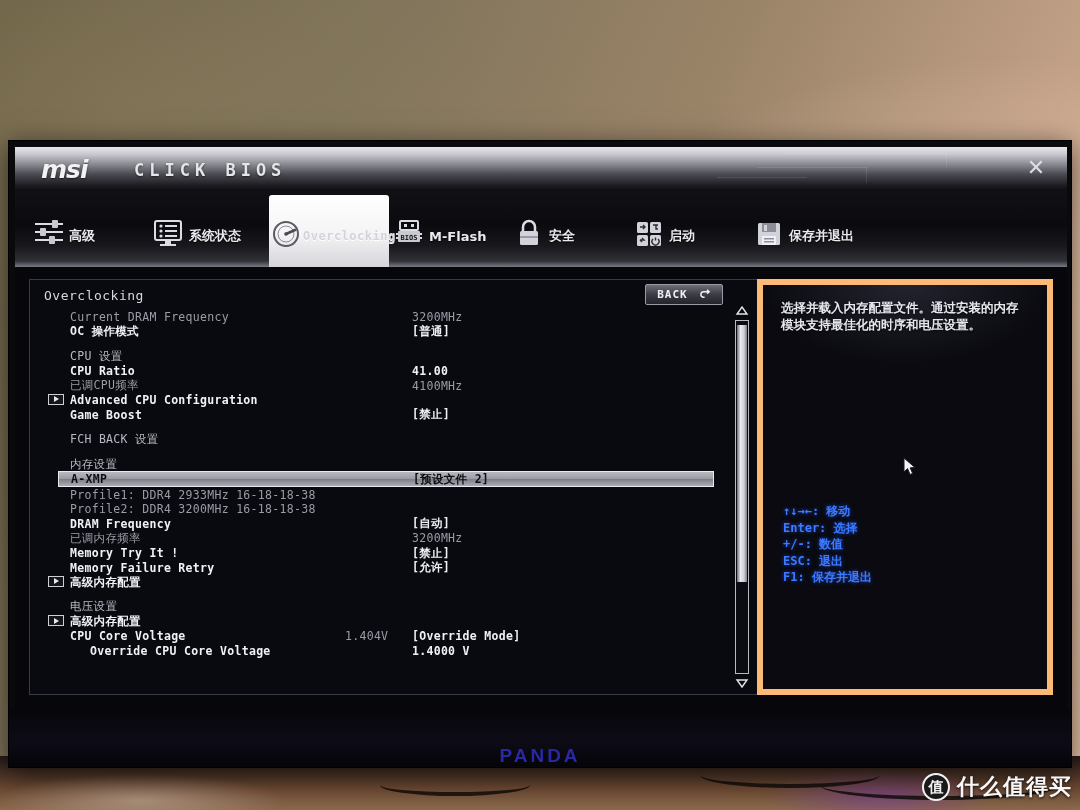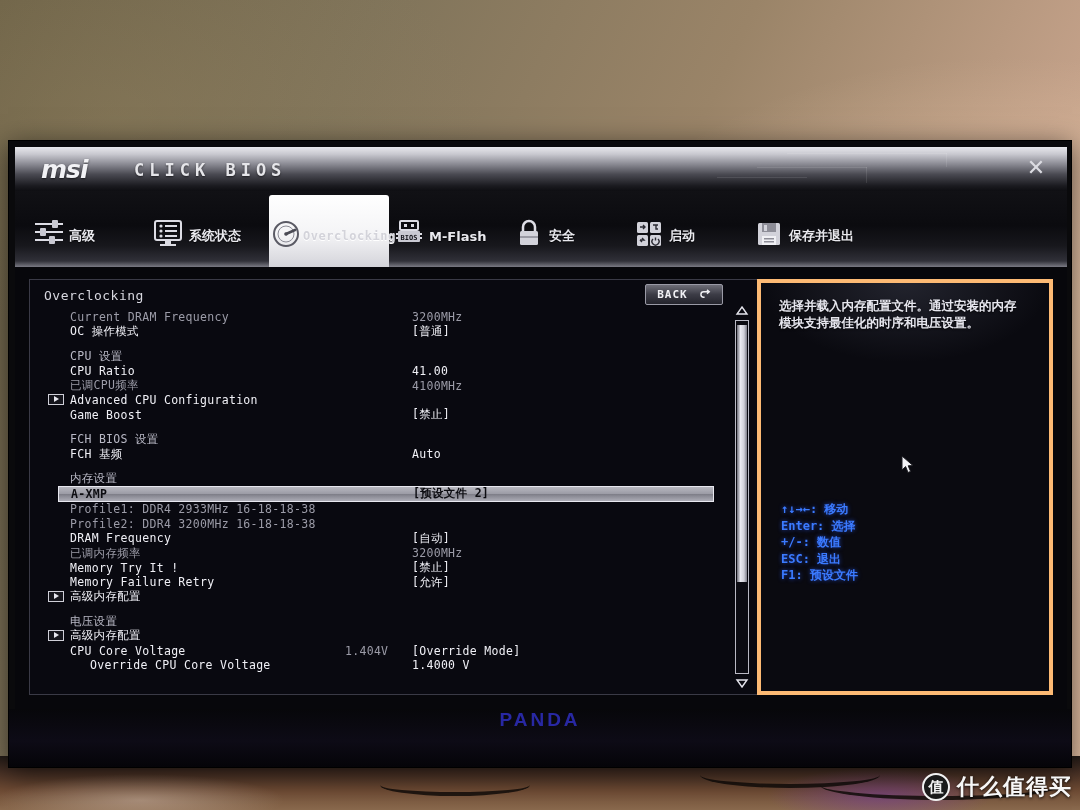--- a/index.html
+++ b/index.html
@@ -47,21 +47,21 @@
     width: 1064px; height: 628px;
     background: #0a0a0c;
     border: 1px solid #000;
     box-shadow: 0 6px 26px rgba(0,0,0,.6);
   }
   #bezel-bottom {
     position: absolute;
     left: 0; bottom: 0;
     width: 100%; height: 58px;
     background: linear-gradient(180deg, #07070a 0%, #0d0b16 55%, #050408 100%);
-    display: flex; align-items: flex-start; justify-content: center;
+    display: flex; align-items: flex-end; justify-content: center;
   }
   #panda {
     color: #2b2bb0;
     font-family: "Liberation Sans", sans-serif;
     font-size: 19px;
     font-weight: bold;
     letter-spacing: 3px;
     opacity: .92;
   }
 
@@ -248,21 +248,21 @@
     position: absolute;
     left: 382px;
   }
   .row .value2 {
     position: absolute;
     left: 315px;
   }
   .row.indent .label { left: 60px; }
 
   
-  .c-white  { color: #f0f0f6; font-weight: normal; }
+  .c-white  { color: #f0f0f6; font-weight: bold; }
   .c-dim    { color: #9c9ca8; }
   .c-grp    { color: #b9b9c6; }
 
   
   .row.selected {
     background: linear-gradient(180deg, #b8b8c0 0%, #9c9ca6 48%, #7e7e88 52%, #acacb6 100%);
     border: 1px solid #e8e8f0;
     height: 16px;
     width: 656px;
     margin-left: 28px;
@@ -296,21 +296,21 @@
     height: 73%;
     background: linear-gradient(90deg, #6d6d78 0%, #e9e9f0 35%, #cfcfd8 70%, #7a7a86 100%);
   }
 
   
   #help-pane {
     position: relative;
     flex: 1 1 auto;
     height: 100%;
     background: #0a0a10;
-    border: 4px solid #fdba74;
+    border: 6px solid #fdba74;
     overflow: hidden;
   }
   #help-pane::before {
     content: "";
     position: absolute;
     left: 0; top: 0; right: 0; height: 150px;
     background: radial-gradient(ellipse 200px 110px at 50% 0%, rgba(120,125,150,.22), rgba(0,0,0,0) 72%);
   }
   #help-text {
     position: absolute;
@@ -536,25 +536,21 @@
               <div class="row">
                 <span class="arrow-box"></span>
                 <span class="label c-white">Advanced CPU Configuration</span>
               </div>
               <div class="row">
                 <span class="label c-white">Game Boost</span>
                 <span class="value c-white">[禁止]</span>
               </div>
               <div class="row gap"></div>
               <div class="row">
-                <span class="label c-grp">FCH BIOS 设置</span>
-              </div>
-              <div class="row">
-                <span class="label c-white">FCH 基频</span>
-                <span class="value c-white">Auto</span>
+                <span class="label c-grp">FCH BACK 设置</span>
               </div>
               <div class="row gap"></div>
               <div class="row">
                 <span class="label c-grp">内存设置</span>
               </div>
               <div class="row selected">
                 <span class="label">A-XMP</span>
                 <span class="value">[预设文件 2]</span>
               </div>
               <div class="row">
@@ -626,21 +622,21 @@
             <svg width="14" height="20" viewBox="0 0 14 20">
               <path d="M1 1 L1 15 L4.6 11.6 L7 17.5 L9.6 16.4 L7.2 10.8 L12 10.6 Z" fill="#f4f4f8" stroke="#1b1b20" stroke-width="1"></path>
             </svg>
           </div>
 
           <div id="legend">
             <div>↑↓→←: 移动</div>
             <div>Enter: 选择</div>
             <div>+/-: 数值</div>
             <div>ESC: 退出</div>
-            <div>F1: 预设文件</div>
+            <div>F1: 保存并退出</div>
           </div>
         </div>
 
       </div>
     </div>
 
     <div id="bezel-bottom">
       <div id="panda">PANDA</div>
     </div>
   </div>

